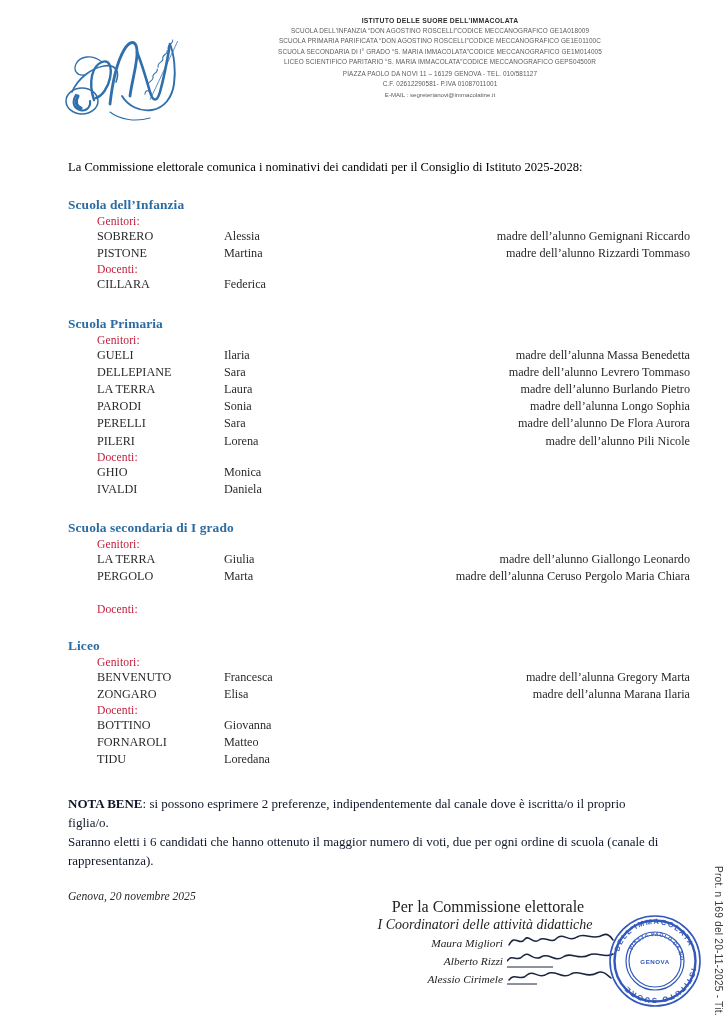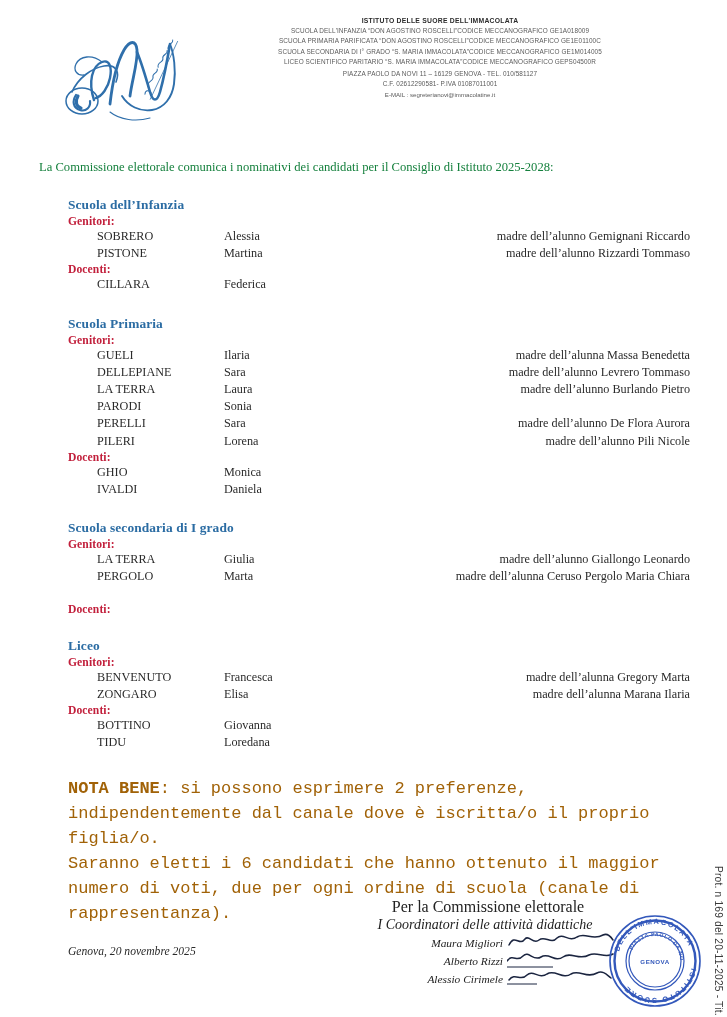--- a/index.html
+++ b/index.html
@@ -54,38 +54,39 @@
   .header-mail { font-size: 6.1px; line-height: 1.7; color: #5a5a5a; }
 
   
   .doc-body {
     position: absolute;
     left: 0;
     top: 138px;
     width: 690px;
   }
   .intro {
-    margin-left: 39px;
+    margin-left: 68px;
     margin-top: 22px;
     font-size: 12.6px;
-    color: #15803d;
+    color: #000000;
   }
 
   .section { margin-left: 68px; margin-top: 22px; }
   .section-title {
     color: #2b6ca3;
     font-weight: bold;
     font-size: 13.4px;
     letter-spacing: 0.1px;
     margin-bottom: 2px;
   }
   .group-label {
     color: #c2203c;
-    font-weight: bold;
+    font-weight: normal;
     font-size: 11.6px;
+    margin-left: 29px;
     margin-top: 1px;
     letter-spacing: 0.1px;
   }
   .group-label.gap { margin-top: 17px; }
 
   .rows { margin-top: 0px; }
   .row {
     display: flex;
     align-items: baseline;
     font-size: 12.2px;
@@ -102,24 +103,23 @@
     flex: 0 0 90px;
   }
   .cell-desc { flex: 1 1 auto; text-align: right; }
   .row.indent-desc .cell-desc { padding-left: 6px; }
 
   
   .note {
     margin-left: 68px;
     margin-top: 26px;
     width: 592px;
-    font-size: 17px;
+    font-size: 13px;
     line-height: 1.45;
-    color: #a16207;
-    font-family: Liberation Mono, monospace;
+    color: #0f172a;
   }
   .note b { font-weight: bold; }
   .note-p2 { margin-top: 1px; }
   .date-line {
     margin-left: 68px;
     margin-top: 19px;
     font-size: 11.6px;
     font-style: italic;
     color: #2a2a2a;
   }
@@ -280,20 +280,21 @@
             <div class="cell-desc">madre dell’alunno Levrero Tommaso</div>
           </div>
           <div class="row">
             <div class="cell-surname">LA TERRA</div>
             <div class="cell-first">Laura</div>
             <div class="cell-desc">madre dell’alunno Burlando Pietro</div>
           </div>
           <div class="row">
             <div class="cell-surname">PARODI</div>
             <div class="cell-first">Sonia</div>
+            <div class="cell-desc">madre dell’alunna Longo Sophia</div>
           </div>
           <div class="row">
             <div class="cell-surname">PERELLI</div>
             <div class="cell-first">Sara</div>
             <div class="cell-desc">madre dell’alunno De Flora Aurora</div>
           </div>
           <div class="row">
             <div class="cell-surname">PILERI</div>
             <div class="cell-first">Lorena</div>
             <div class="cell-desc">madre dell’alunno Pili Nicole</div>
@@ -343,20 +344,25 @@
             <div class="cell-surname">ZONGARO</div>
             <div class="cell-first">Elisa</div>
             <div class="cell-desc">madre dell’alunna Marana Ilaria</div>
           </div>
         </div>
         <div class="group-label">Docenti:</div>
         <div class="rows">
           <div class="row">
             <div class="cell-surname">BOTTINO</div>
             <div class="cell-first">Giovanna</div>
+            <div class="cell-desc"></div>
+          </div>
+          <div class="row">
+            <div class="cell-surname">FORNAROLI</div>
+            <div class="cell-first">Matteo</div>
             <div class="cell-desc"></div>
           </div>
           <div class="row">
             <div class="cell-surname">TIDU</div>
             <div class="cell-first">Loredana</div>
             <div class="cell-desc"></div>
           </div>
         </div>
       </div>
     </div>

